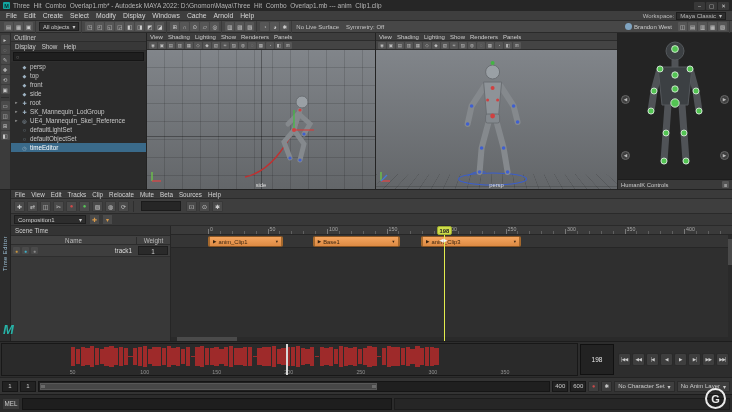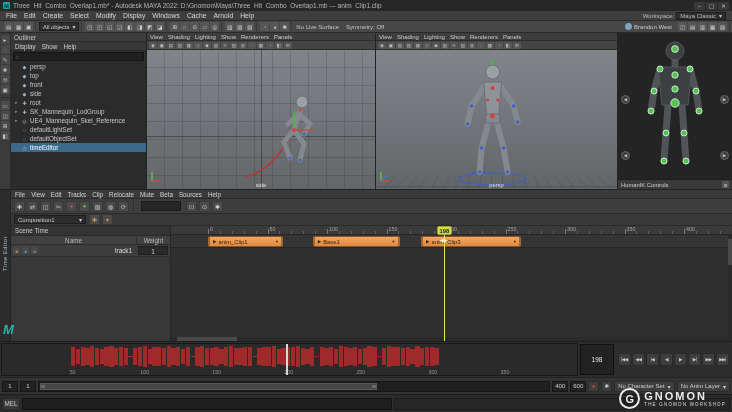--- a/index.html
+++ b/index.html
@@ -730,17 +730,13 @@
 </div>
 
 <div class="commandline">
   <span class="mel-label">MEL</span>
   <input class="cmd-input" value="" style="">
   <span class="help-line"></span>
 </div>
 
 <div class="watermark">
   <span class="wm-logo">G</span>
-  <span>
-    <div class="wm-name">GNOMON</div>
-    <div class="wm-sub">THE GNOMON WORKSHOP</div>
-  </span>
 </div>
 
 </body></html>

